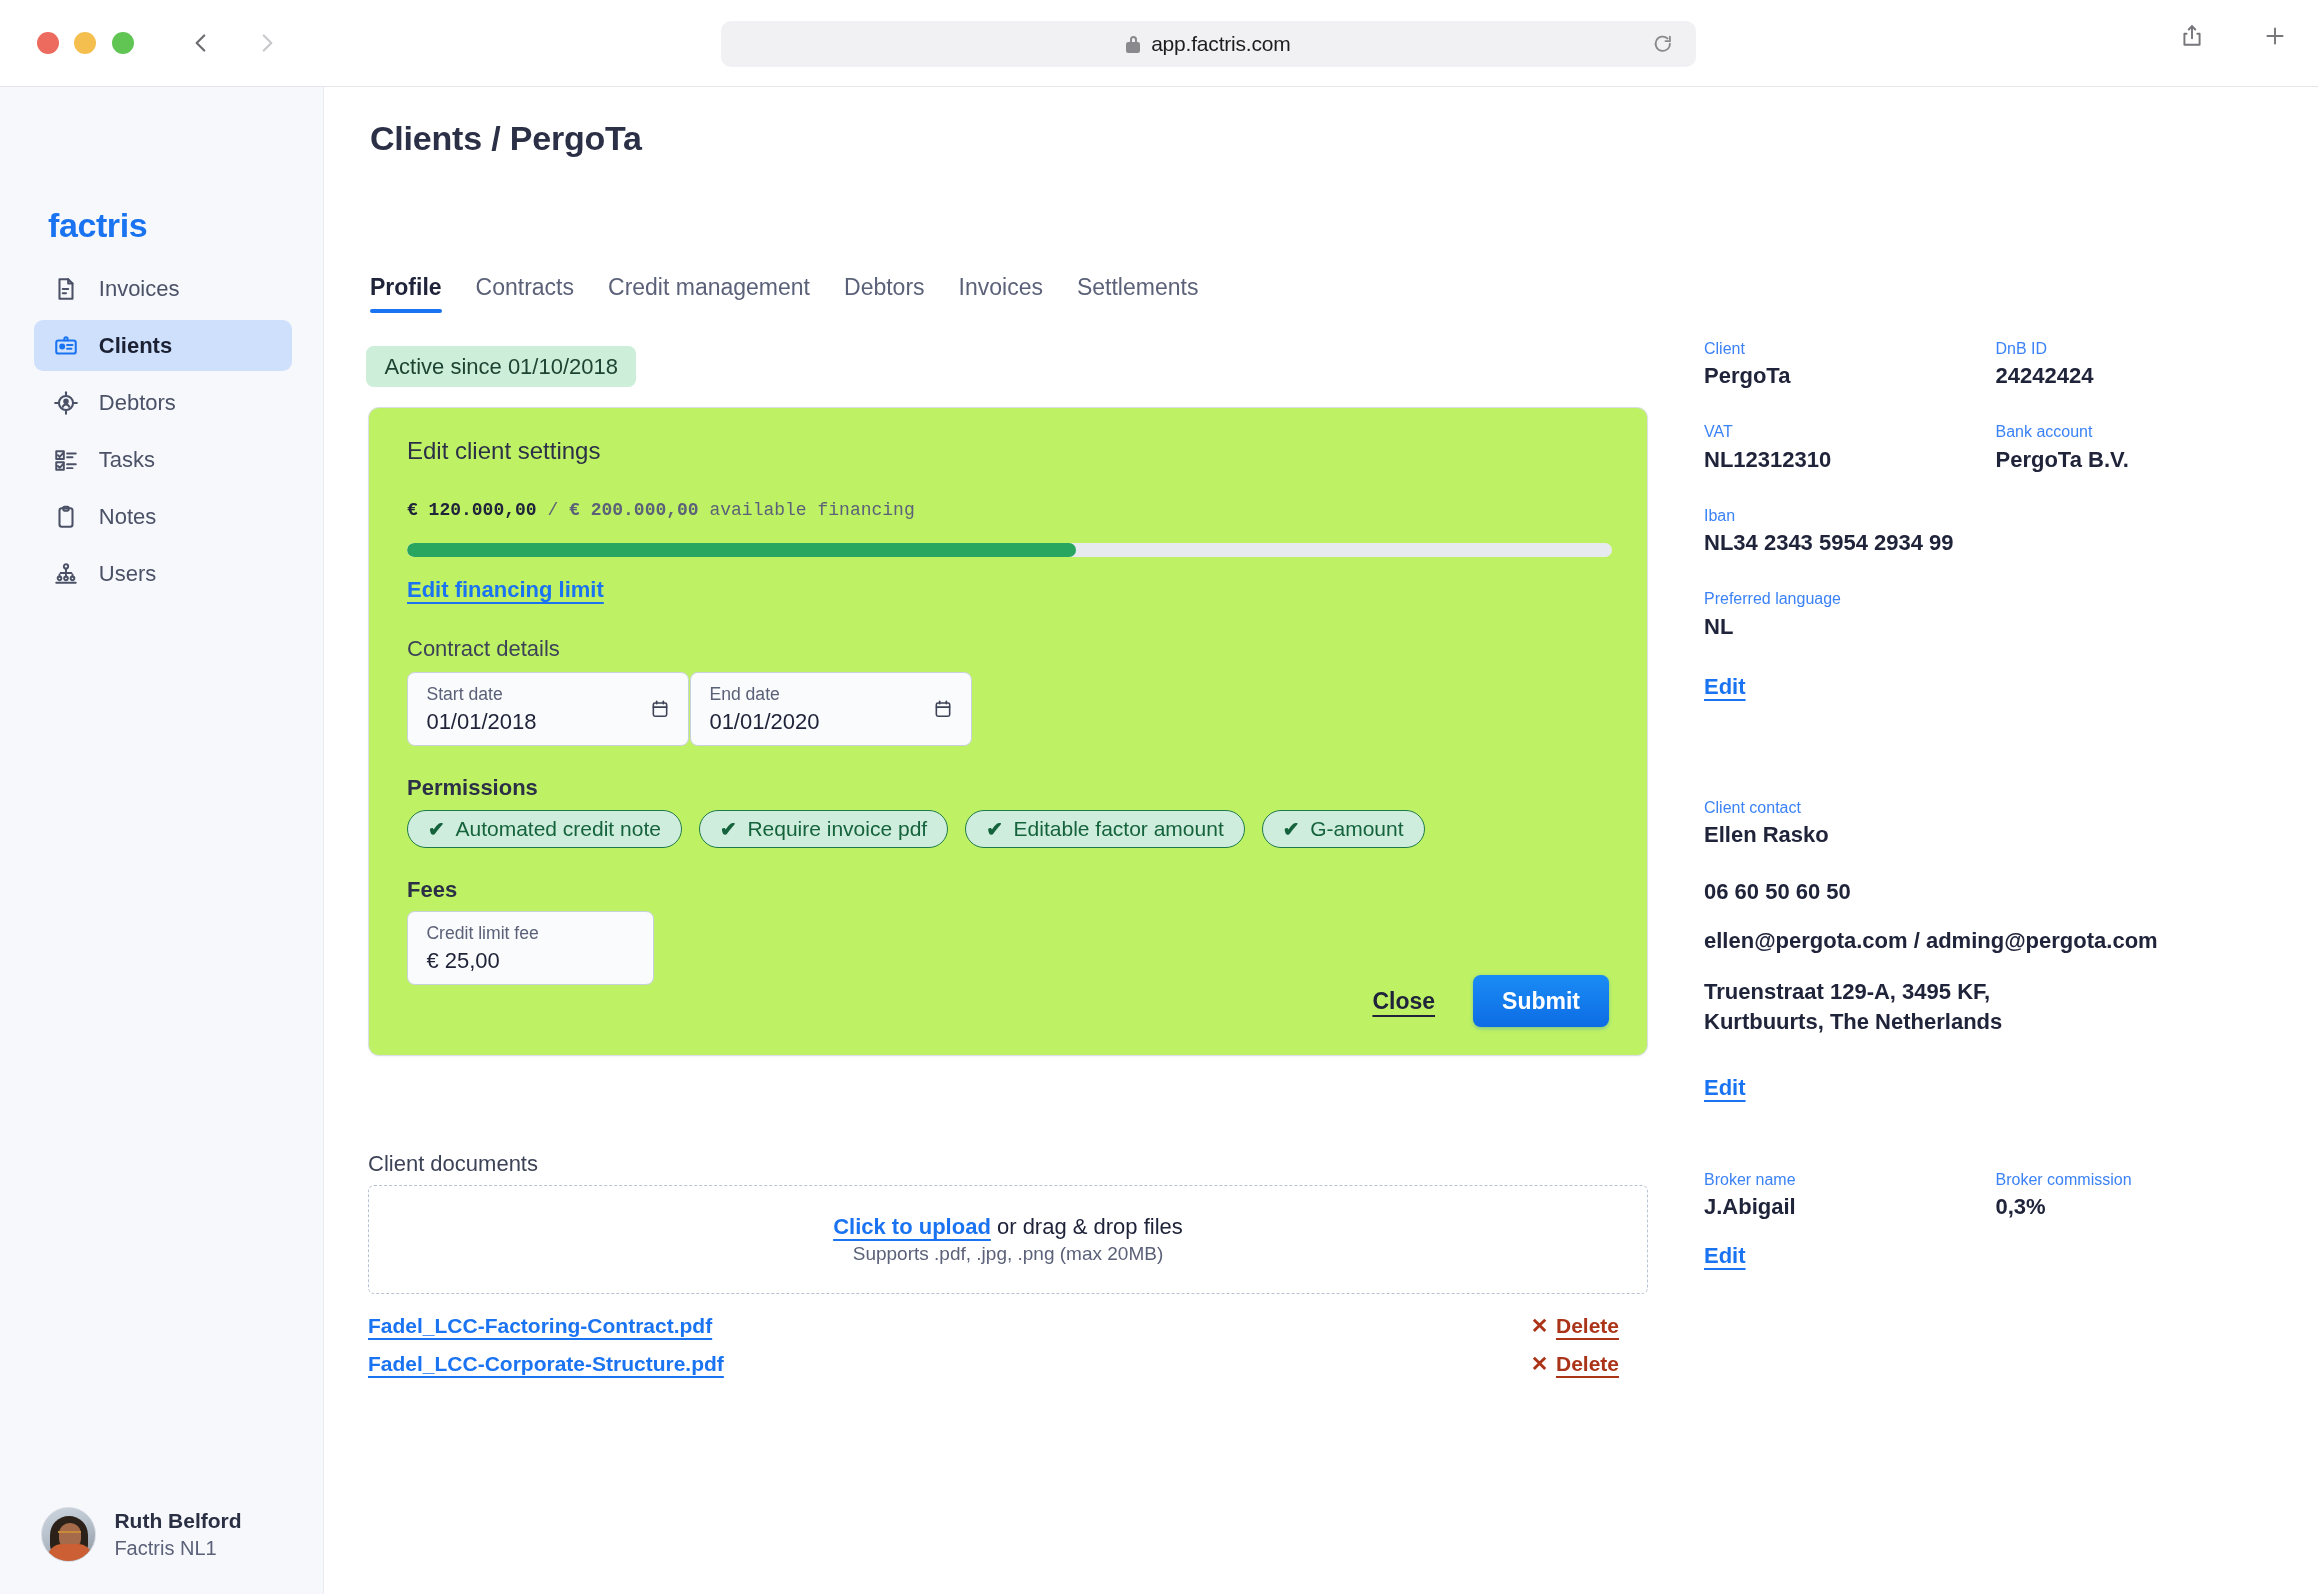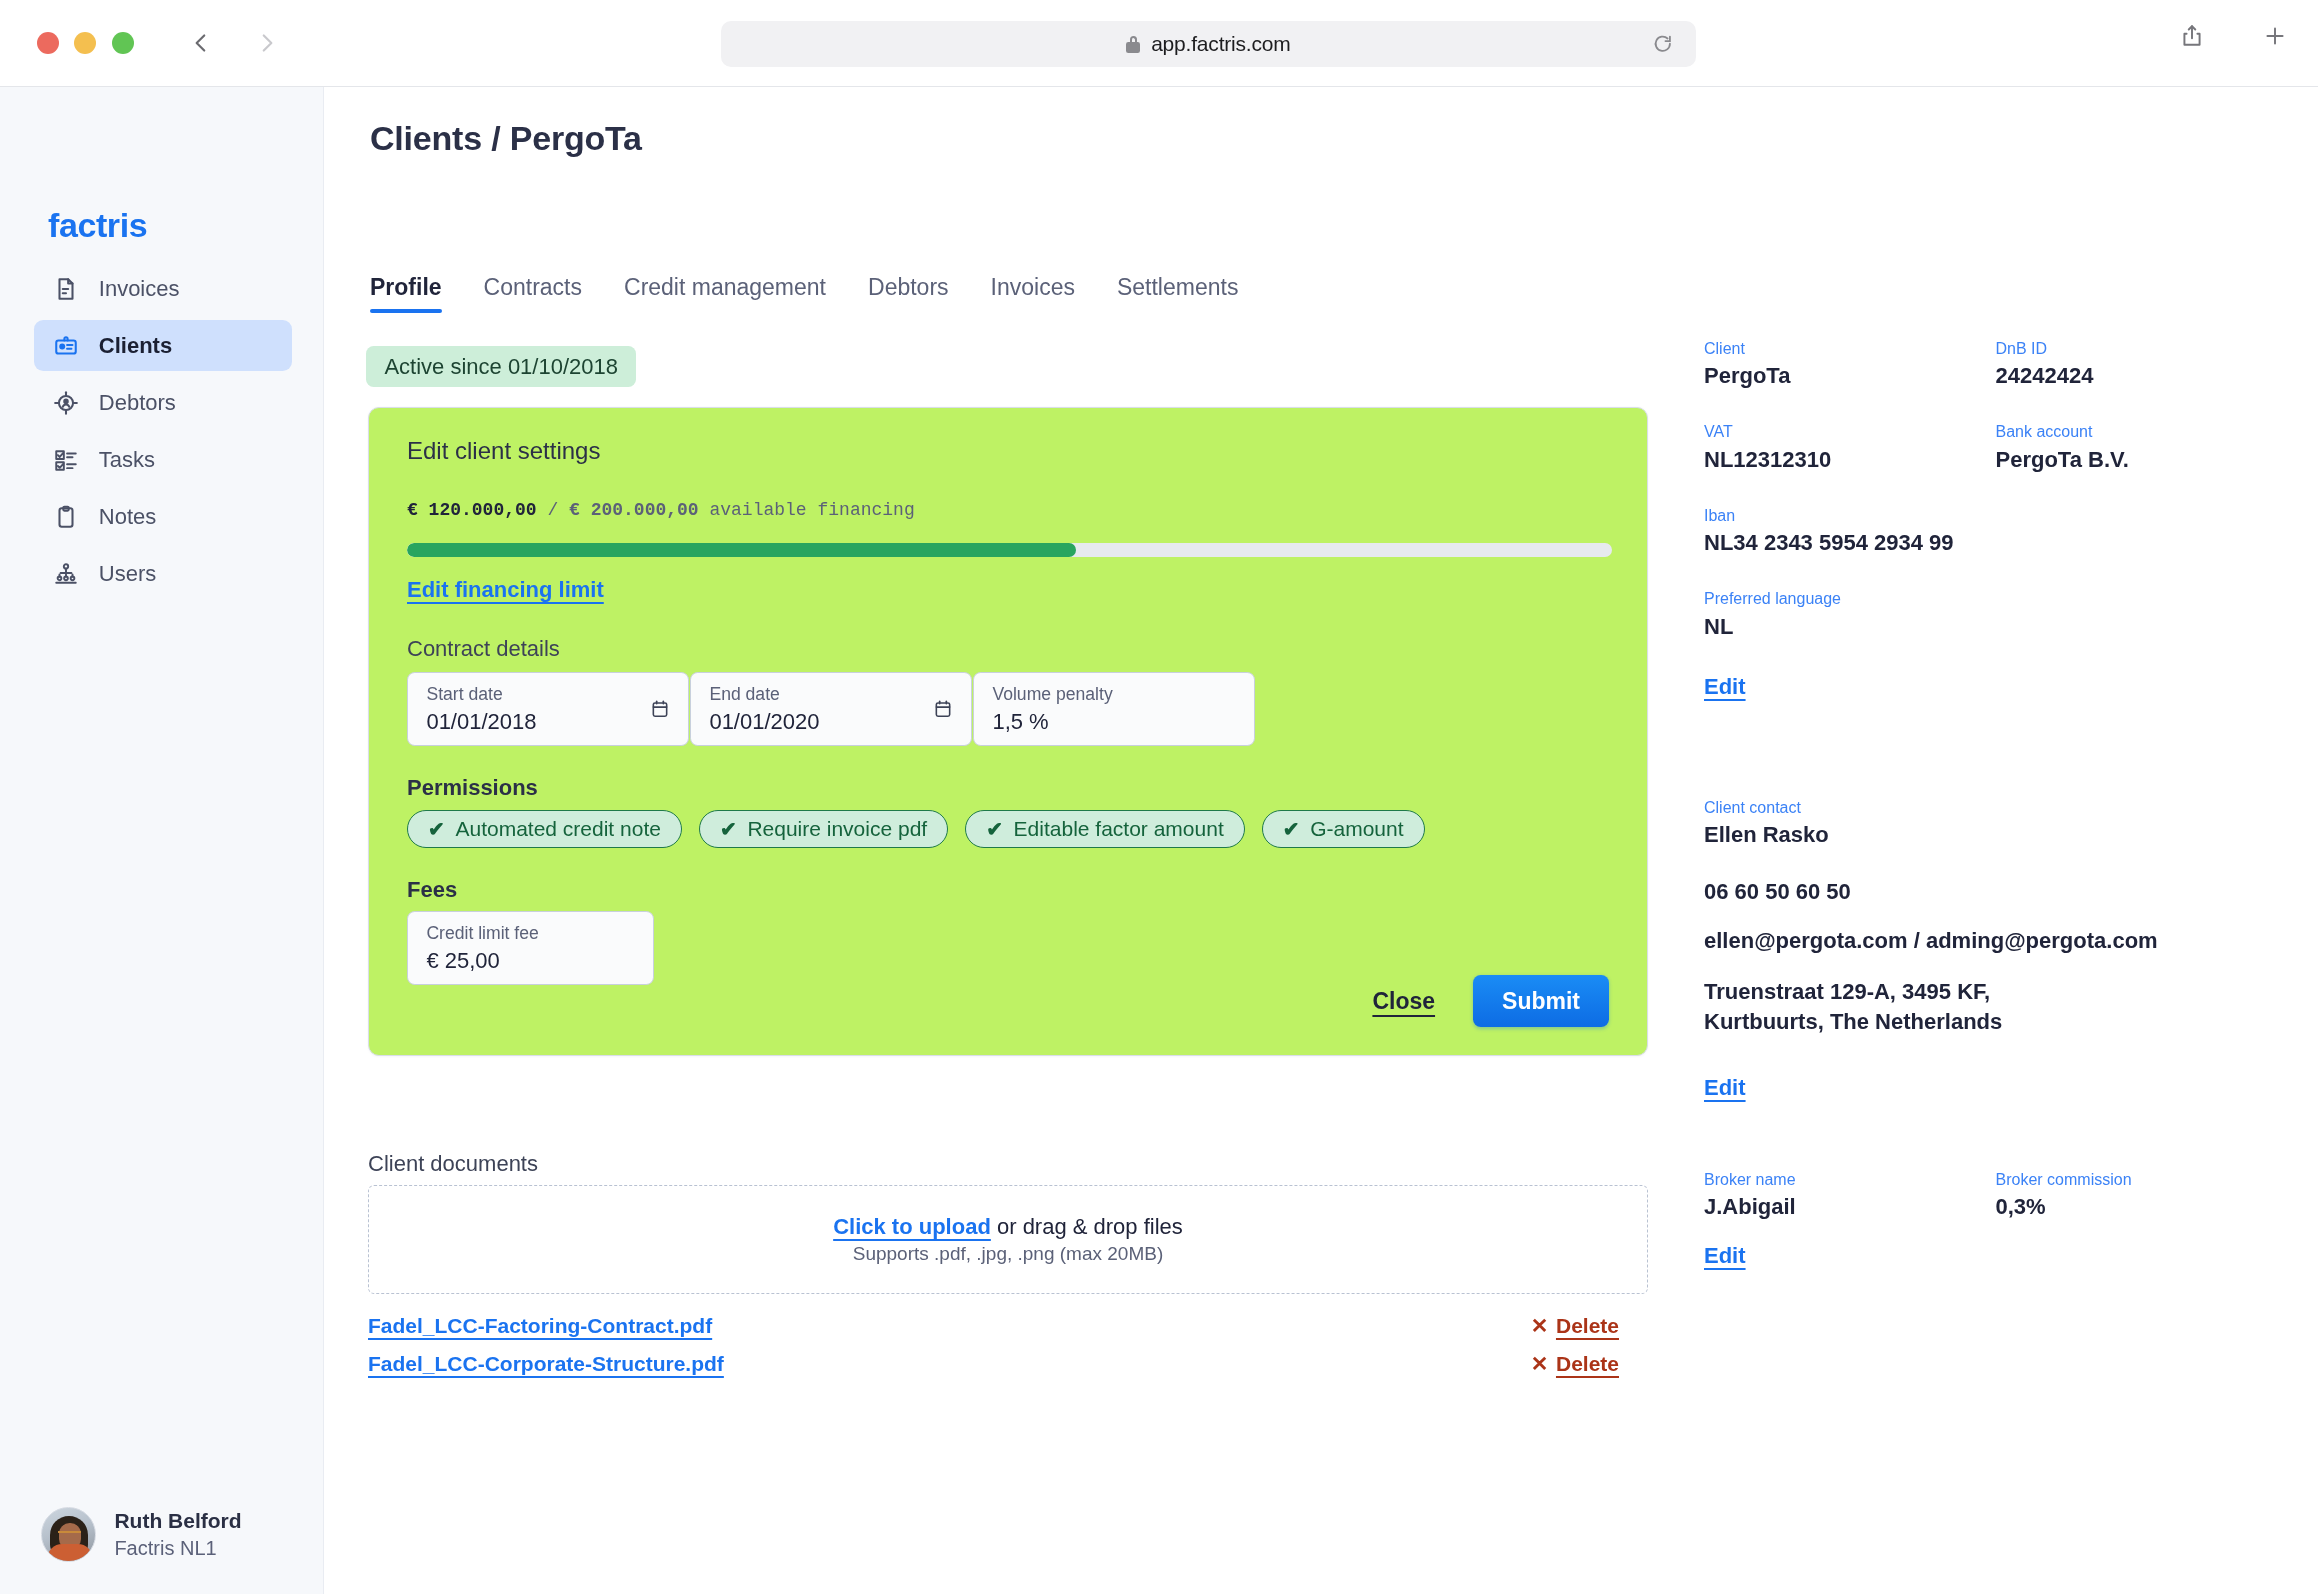--- a/index.html
+++ b/index.html
@@ -81,21 +81,21 @@
   #avatar .face { position:absolute; left:17px; top:15.3px; width:21.5px; height:26px; background:#a56a4a; border-radius:10.7px 10.7px 10px 10px; }
   #avatar .glasses { position:absolute; left:16px; top:23px; width:23px; height:6.1px; border-top:2.3px solid #c98a3a; }
   #avatar .shirt { position:absolute; left:4.6px; bottom:0; width:46px; height:17px; background:#cc5f33; border-radius:15.3px 15.3px 0 0; }
   #user-name { font-size: 21px; font-weight: 700; color: #2a2f44; }
   #user-org { font-size: 20px; color: #5b6179; margin-top: 3.1px; }
 
   
   #main { position: absolute; left: 324px; top: 0; width: 1994px; height: 1507px; }
 
   #page-title { position: absolute; left: 46px; top: 32px; font-size: 34px; font-weight: 700; color: #2b3047; letter-spacing: -0.2px; }
-  #tabs { position: absolute; left: 46px; top: 187px; display: flex; gap: 8px; }
+  #tabs { position: absolute; left: 46px; top: 187px; display: flex; gap: 0; }
   .tab { font-size: 23px; color: #5b6178; padding: 0 17px 12.3px 17px; position: relative; }
   .tab:first-child { padding-left: 0; }
   .tab.active { color: #20243a; font-weight: 700; }
   .tab.active::after { content:""; position: absolute; left: 0; right: 17px; bottom: 0; height: 4.6px; background: #1a73f0; border-radius: 2.3px; }
 
   #status-badge {
     position: absolute; left: 42px; top: 259px;
     background: #cdeed9; color: #1d4432;
     font-size: 22px; padding: 7.7px 18.4px; border-radius: 7.7px;
   }
@@ -415,24 +415,20 @@
           <div class="f-value">01/01/2020</div>
           <span class="cal-icon">
             <svg viewBox="0 0 24 24" width="20" height="21.5" fill="none" stroke="#3d4357" stroke-width="1.9" stroke-linecap="round">
                 <rect x="4" y="5" width="16" height="16" rx="2"></rect>
                 <line x1="4" y1="10" x2="20" y2="10"></line>
                 <line x1="8" y1="3" x2="8" y2="6"></line>
                 <line x1="16" y1="3" x2="16" y2="6"></line>
               </svg>
           </span>
         </div>
-        <div class="field">
-          <div class="f-label">Volume penalty</div>
-          <div class="f-value">1,5 %</div>
-        </div>
       </div>
 
       <div id="permissions-label" class="section-label">Permissions</div>
 
       <div id="permission-chips">
         <div class="chip">
           <span class="check">✔</span>
           <span>Automated credit note</span>
         </div>
         <div class="chip">

